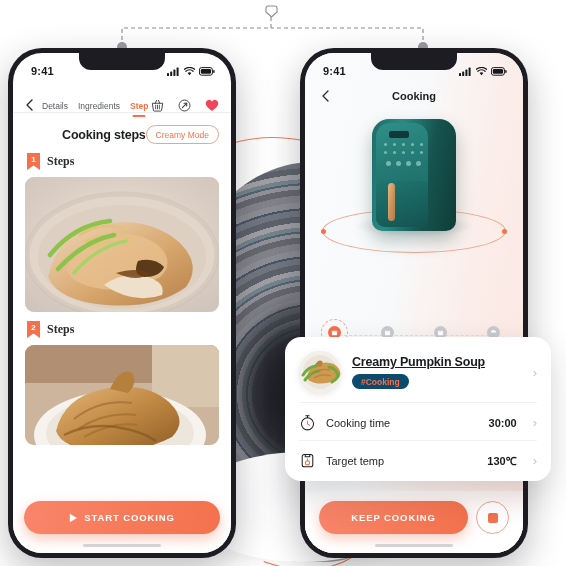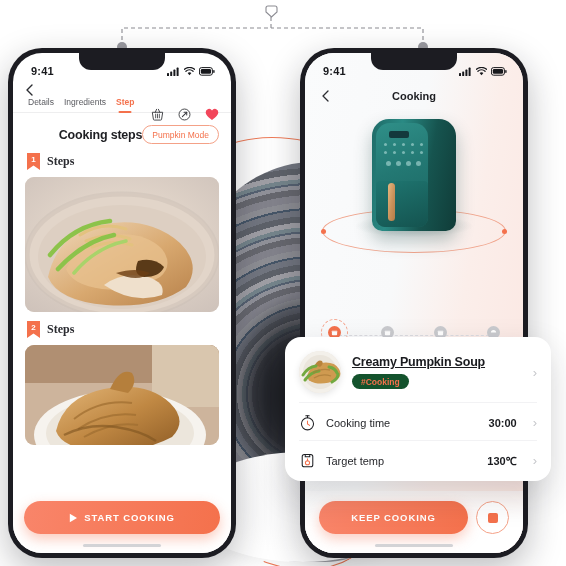--- a/index.html
+++ b/index.html
@@ -79,22 +79,22 @@
   
   .statusbar {
     position:relative; height:30px; display:flex; align-items:center;
     justify-content:space-between; padding:6px 16px 0 18px; z-index:20;
   }
   .sb-time { font-size:11px; font-weight:700; color:#17181c; letter-spacing:0.2px; }
   .sb-icons { display:flex; align-items:center; gap:4px; }
 
   
   .l-nav {
-    display:flex; align-items:flex-start; height:30px; padding:0 12px 0 10px;
-    border-bottom:1px solid #eeeeef; position:relative;flex-direction:column;
+    display:flex; align-items:flex-end; height:30px; padding:0 12px 0 10px;
+    border-bottom:1px solid #eeeeef; position:relative;
   }
   .l-back { width:14px; height:14px; flex:0 0 auto; }
   .l-tabs { display:flex; align-items:flex-end; gap:10px; margin-left:5px; }
   .l-tab { font-size:8.5px; color:#5a5b60; position:relative; padding-bottom:1px; white-space:nowrap; }
   .l-tab.active { color:#f4714c; font-weight:700; }
   .l-tab.active::after {
     content:""; position:absolute; left:50%; transform:translateX(-50%);
     bottom:-5px; width:13px; height:2.5px; border-radius:2px; background:#f4714c;
   }
   .l-icons { margin-left:auto; display:flex; align-items:center; gap:14px; }
@@ -249,21 +249,21 @@
   .fc-head { display:flex; align-items:center; gap:11px; }
   .fc-thumb {
     width:42px; height:42px; border-radius:50%; flex:0 0 auto; overflow:hidden;
     background:#efe9e2; position:relative;
     box-shadow:0 2px 7px rgba(0,0,0,0.1);
   }
   .fc-head-txt { flex:1; min-width:0; }
   .fc-title { font-size:12.5px; font-weight:700; color:#1a1b1f; letter-spacing:-0.2px;text-decoration:underline; }
   .fc-tag {
     display:inline-block; margin-top:5px; font-size:8.5px; color:#f4714c;
-    background:#14532d; border-radius:9px; padding:2.5px 9px; font-weight:600;
+    background:#0c4a6e; border-radius:9px; padding:2.5px 9px; font-weight:600;
   }
   .chev { color:#c6c7cb; font-size:13px; flex:0 0 auto; line-height:1; }
   .fc-row {
     display:flex; align-items:center; gap:10px;
     padding:11px 0 0 0; margin-top:9px; border-top:1px solid #f2f2f4;
   }
   .fc-row:first-of-type { border-top:none; }
   .fc-label { font-size:11px; color:#26272b; flex:1; }
   .fc-value { font-size:11px; font-weight:700; color:#1a1b1f; margin-right:6px; }
 
@@ -354,21 +354,21 @@
             <path d="M6.5 4.6 h2.9 v2.9" fill="none" stroke="#3a3b40" stroke-width="1.1" stroke-linecap="round" stroke-linejoin="round"></path>
           </svg>
           <svg width="14" height="13" viewBox="0 0 14 13">
             <path d="M7 12 C2.6 8.6 0.7 6.6 0.7 4.3 A3.4 3.4 0 0 1 7 2.5 A3.4 3.4 0 0 1 13.3 4.3 C13.3 6.6 11.4 8.6 7 12 Z" fill="#f2465b"></path>
           </svg>
         </div>
       </div>
 
       <div class="l-head">
         <span class="l-title">Cooking steps</span>
-        <span class="l-mode">Pumpkin Mode</span>
+        <span class="l-mode">Creamy Mode</span>
       </div>
 
       <div class="step-row">
         <span class="step-badge">1</span>
         <span class="step-label">Steps</span>
       </div>
 
       <div class="step-photo">
         <svg width="100%" height="100%" viewBox="0 0 204 135" preserveAspectRatio="xMidYMid slice">
           <defs>

